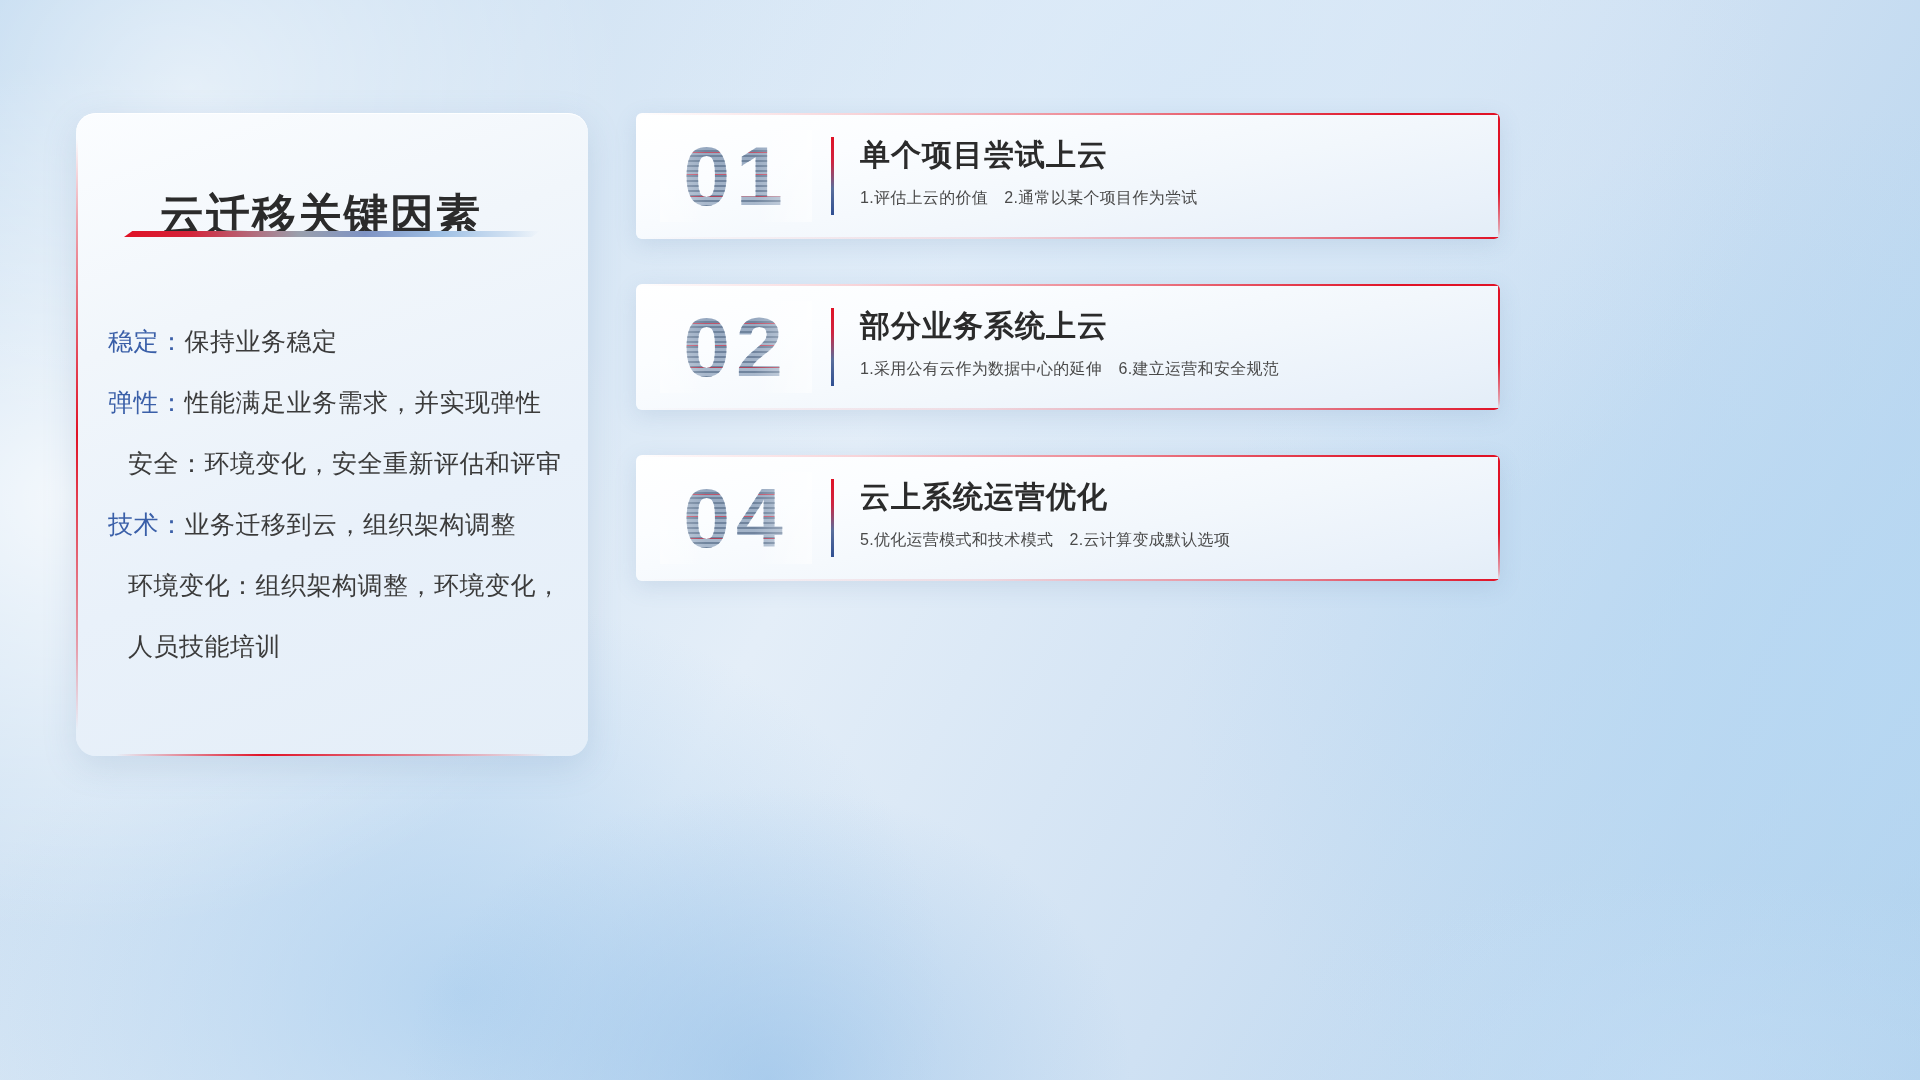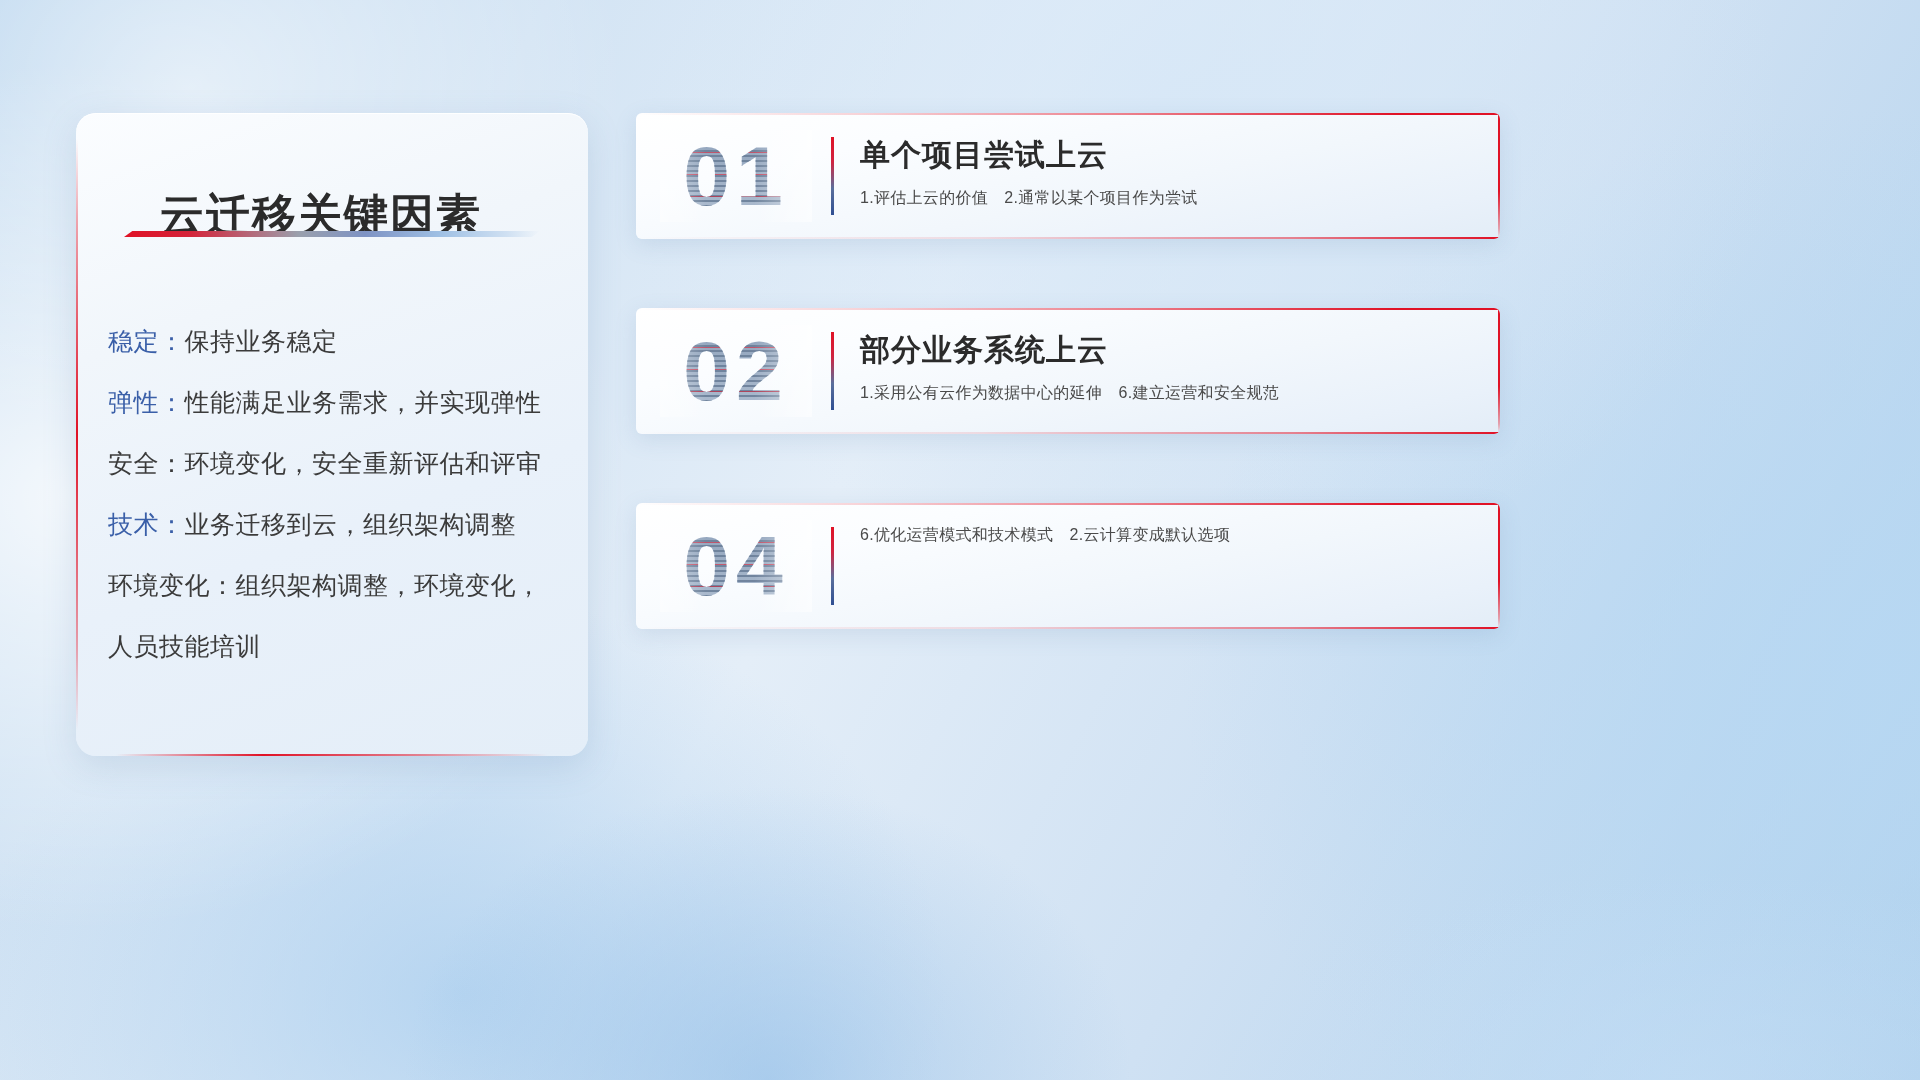--- a/index.html
+++ b/index.html
@@ -52,26 +52,26 @@
     position:absolute;left:48px;top:118px;width:416px;height:6px;
     background:linear-gradient(90deg,#e01226 0%,#d4243a 16%,#9aa0ad 42%,#7e93c4 58%,#9fc0e4 76%,#cfe0f2 92%,rgba(207,224,242,0) 100%);
     clip-path:polygon(2% 0, 100% 0, 98% 100%, 0% 100%);
   }
   .factors{position:absolute;left:32px;top:198px;right:24px;}
   .factor{
     font-size:25px;line-height:61px;color:#3b3b3b;white-space:nowrap;
     letter-spacing:.5px;
   }
   .factor .k{color:#3a5fa8;text-align:center;}
-  .factor .k.plain{color:#3b3b3b;}
+  .factor .k.plain{color:#3b3b3b;margin-left:20px;}
 
   
   .cards{position:absolute;left:636px;top:113px;}
   .card{
-    position:relative;width:864px;height:126px;margin-bottom:69px;
+    position:relative;width:864px;height:126px;margin-bottom:45px;
     border-radius:6px;
     background:linear-gradient(168deg,#ffffff 0%,#fbfdff 26%,#f2f7fc 58%,#e9f1fa 85%,#e3edf7 100%);
     box-shadow:0 6px 22px rgba(92,130,172,.16);
     overflow:hidden;
   }
   .card .line-top{
     position:absolute;left:0;right:0;top:0;height:2px;
     background:linear-gradient(90deg,rgba(224,18,38,0) 0%,rgba(224,18,38,.18) 26%,rgba(224,18,38,.55) 58%,#e01226 88%,#e01226 100%);
   }
   .card .line-right{
@@ -183,18 +183,19 @@
         <div class="line-top"></div>
         <div class="line-right"></div>
         <div class="line-bot"></div>
         <div class="num-wrap">
           <div class="num-glyph">04</div>
           <div class="num-glyph tint">04</div>
           <div class="num-fade"></div>
         </div>
         <div class="divider"></div>
         <div class="card-body">
-          <div class="card-desc">6.优化运营模式和技术模式　2.云计算变成默认选项</div>
+          <div class="card-title">云上系统运营优化</div>
+          <div class="card-desc">5.优化运营模式和技术模式　2.云计算变成默认选项</div>
         </div>
       </article>
     </section>
 
 </div>
 
 </body></html>

